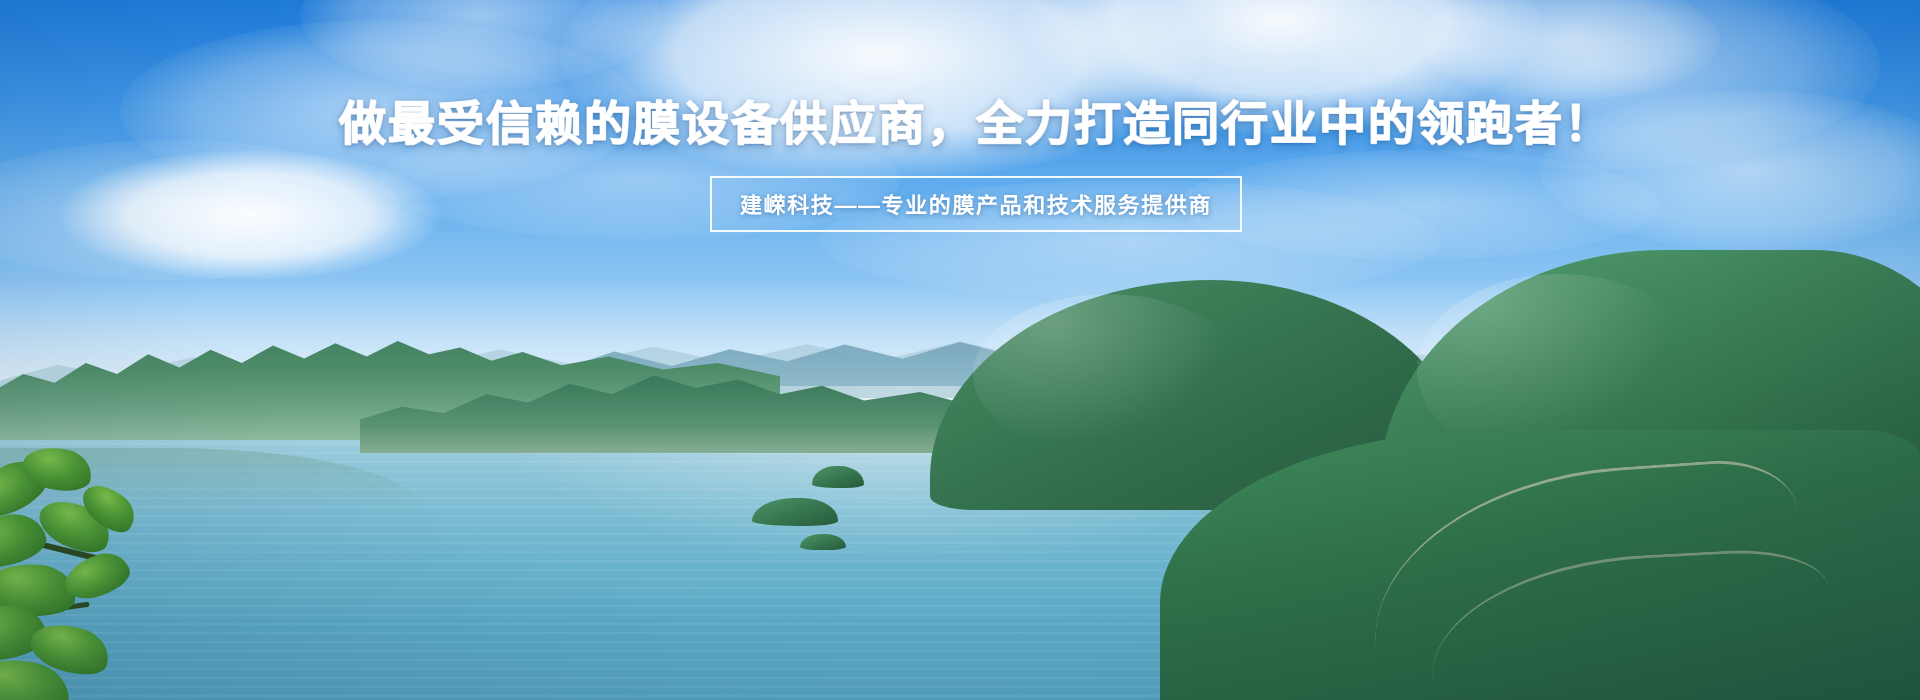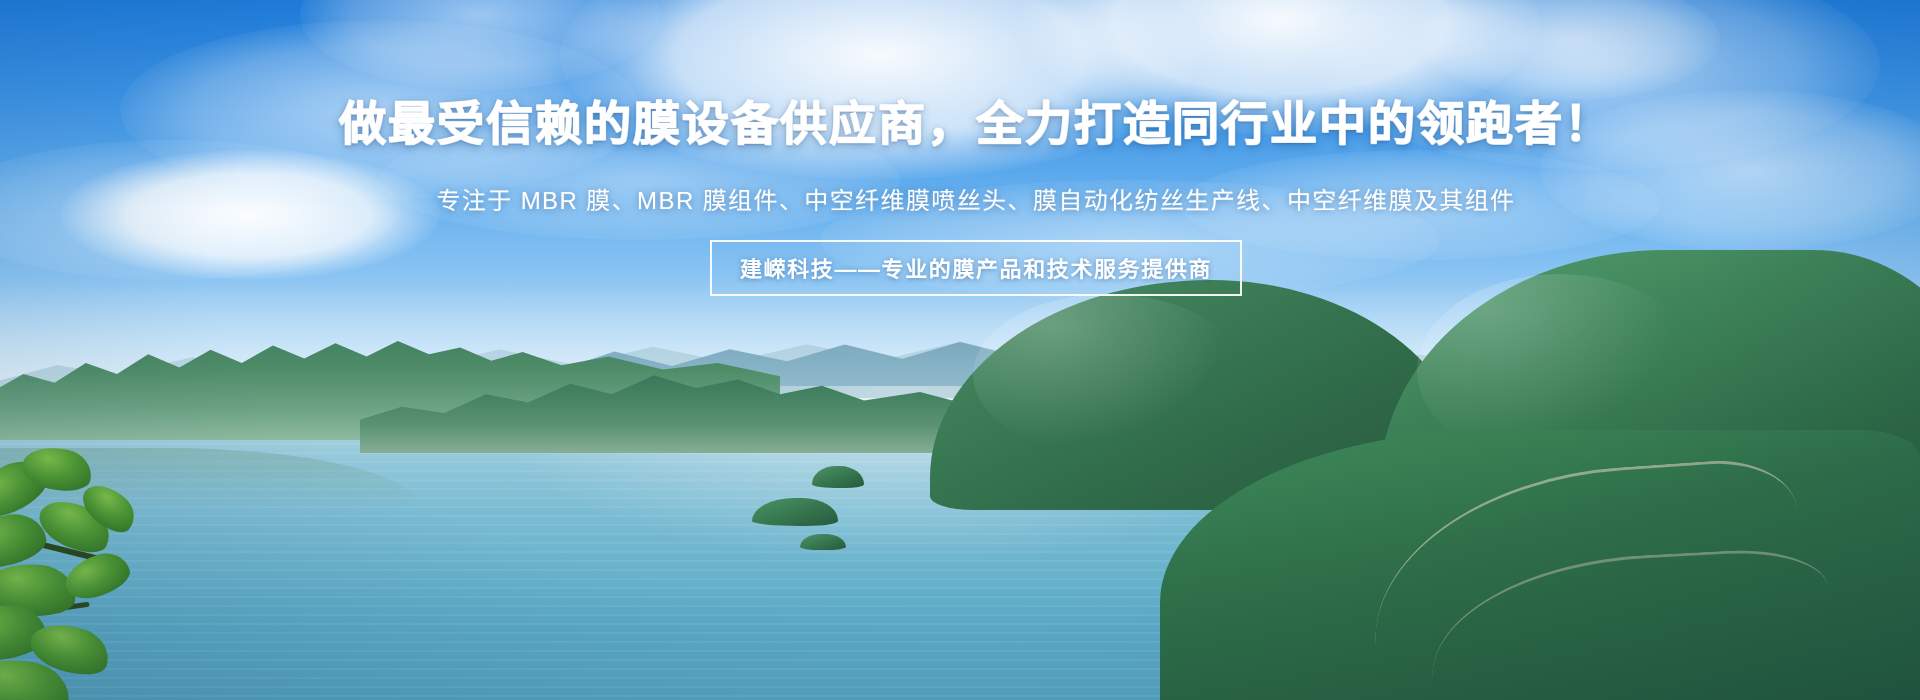--- a/index.html
+++ b/index.html
@@ -315,20 +315,19 @@
     <div class="leaf" style="left:70px;  top:196px; width:80px; height:46px; transform:rotate(18deg);"></div>
     <div class="leaf" style="left:6px;   top:230px; width:104px;height:58px; transform:rotate(10deg);"></div>
     <div class="leaf" style="left:120px; top:60px;  width:58px; height:36px; transform:rotate(40deg);"></div>
   </div>
 
   <div class="vignette"></div>
 
   <div class="overlay">
     <div class="headline">做最受信赖的膜设备供应商，全力打造同行业中的领跑者！</div>
 
-    <div class="subtitle">专注于 MBR 膜、MBR 膜组件、中空纤维膜喷丝头、膜自动化纺丝生产线、中空纤维膜及其组件</div>
 
     <div class="tagline-box">
       <div class="tagline">建嵘科技——专业的膜产品和技术服务提供商</div>
     </div>
   </div>
 
 </div>
 
 </body></html>

